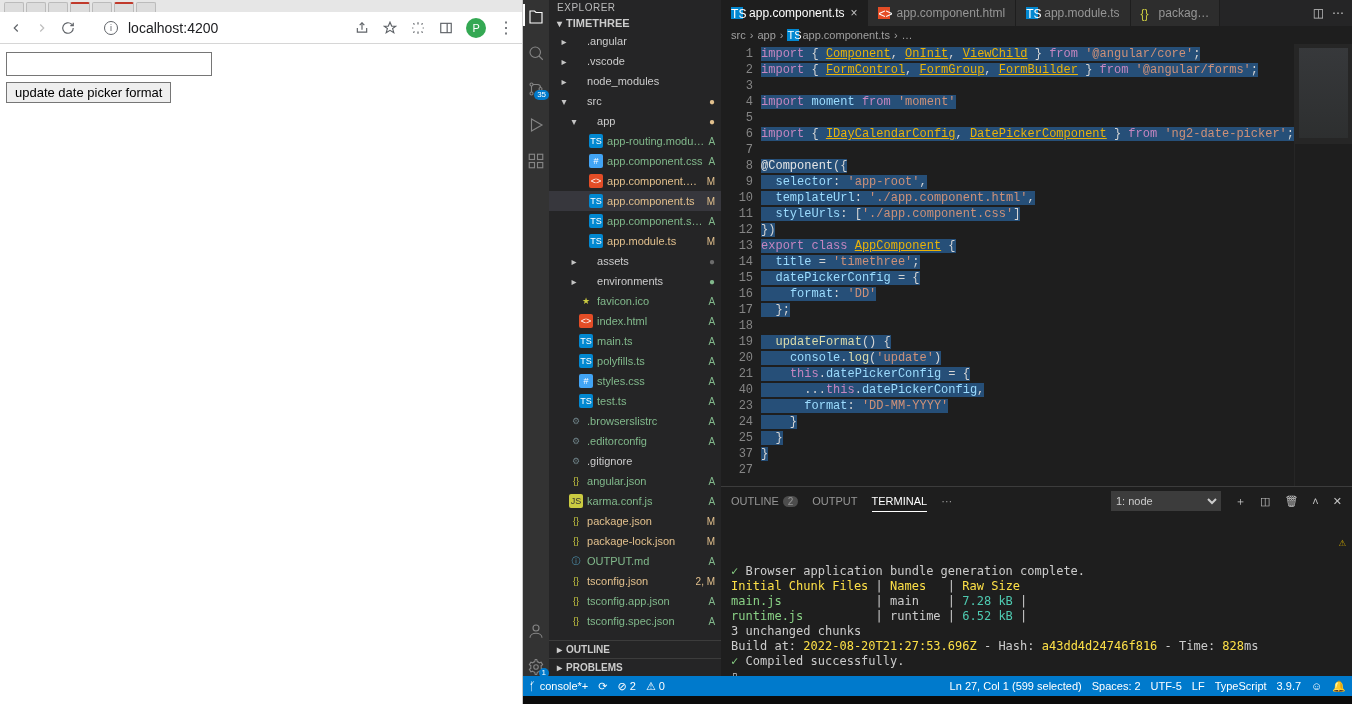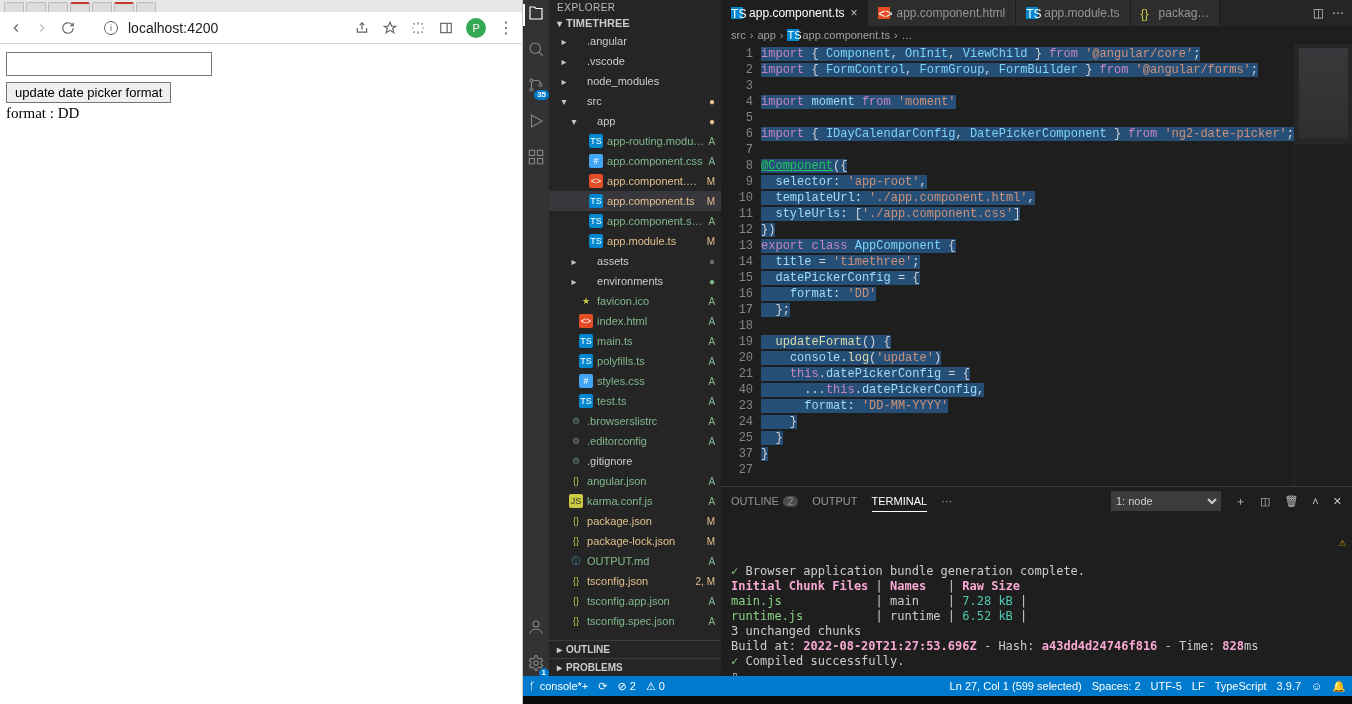--- a/index.html
+++ b/index.html
@@ -18,21 +18,21 @@
   .avatar { width:20px; height:20px; border-radius:50%; background:#34a853; color:#fff; font-size:11px; display:flex; align-items:center; justify-content:center; }
   .page { padding: 8px 6px; font-family: "Times New Roman", serif; }
   .page input[type=text] { width: 206px; height: 24px; border:1px solid #767676; }
   .page button { display:block; margin-top:6px; font-family:Arial,sans-serif; font-size:13px; padding:2px 8px; background:#efefef; border:1px solid #767676; }
   .page .fmt { margin-top:2px; font-size:15px; }
 
   
   .vscode { flex:1; height:100%; background:#1e1e1e; color:#cccccc; display:flex; flex-direction:column; font-size:12px; }
   .vscode .top { flex:1; display:flex; min-height:0; }
   .activitybar { width:26px; background:#333333; display:flex; flex-direction:column; align-items:center; padding-top:4px; gap:14px; }
-  .activitybar .ab-icon { width:22px; height:22px; display:flex; align-items:flex-start; justify-content:center; color:#858585; position:relative;font-weight:bold; }
+  .activitybar .ab-icon { width:22px; height:22px; display:flex; align-items:flex-end; justify-content:center; color:#858585; position:relative; }
   .activitybar .ab-icon.active { color:#fff; }
   .activitybar .ab-icon.active::before { content:""; position:absolute; left:-2px; top:0; bottom:0; width:2px; background:#fff; }
   .ab-badge { position:absolute; bottom:-2px; right:-2px; background:#007acc; color:#fff; font-size:8px; border-radius:7px; padding:0 3px; line-height:10px; }
   .activitybar .spacer { flex:1; }
   .sidebar { width:172px; background:#252526; display:flex; flex-direction:column; font-size:11px; }
   .sb-title { padding:2px 8px; font-size:10px; letter-spacing:0.5px; color:#bbbbbb; text-transform:uppercase; }
   .sb-root { padding:2px 8px; display:flex; align-items:center; gap:4px; font-weight:bold; color:#ccc; }
   .tree { flex:1; overflow-y:auto; padding-bottom:4px; }
   .tree::-webkit-scrollbar { width:10px; } .tree::-webkit-scrollbar-thumb { background:#424242; }
   .tree-row { display:flex; align-items:center; height:20px; padding-right:6px; color:#cccccc; cursor:pointer; white-space:nowrap; }
@@ -65,42 +65,42 @@
   .etab .ficon { width:12px; height:12px; }
   .etab .close { color:#c5c5c5; font-size:12px; }
   .crumbs { height:18px; padding:0 10px; font-size:11px; color:#a0a0a0; display:flex; align-items:center; gap:4px; }
   .editor-body { flex:1; display:flex; position:relative; font-family: Consolas, "Courier New", monospace; font-size:12px; overflow:hidden; }
   .gutter { width:40px; text-align:right; padding-right:8px; color:#858585; line-height:16px; padding-top:2px; user-select:none; }
   .gutter .ln { height:16px; }
   .code { flex:1; line-height:16px; padding-top:2px; white-space:pre; position:relative; }
   .code .line { height:16px; }
   .sel { background:#264f78; }
   .tok-kw { color:#c586c0; }
-  .tok-ty { color:#7dd3fc; }
+  .tok-ty { color:#eab308;text-decoration:underline; }
   .tok-str { color:#ce9178; }
   .tok-fn { color:#dcdcaa; }
   .tok-var { color:#9cdcfe; }
   .tok-pl { color:#d4d4d4; }
-  .tok-dec { color:#22c55e;text-decoration:underline; }
+  .tok-dec { color:#e5e5e5; }
   .minimap { width:58px; background:#1e1e1e; border-left:1px solid #262626; position:relative; }
   .minimap .mm-block { position:absolute; left:4px; right:4px; top:4px; height:90px; background:linear-gradient(#3a3d41,#2a2d2e); opacity:0.6; }
   .minimap .mm-view { position:absolute; left:0; right:0; top:0; height:100px; background:rgba(255,255,255,0.04); }
 
   .panel { height:190px; border-top:1px solid #3c3c3c; display:flex; flex-direction:column; background:#1e1e1e; }
   .panel-tabs { height:28px; display:flex; align-items:center; gap:14px; padding:0 10px; font-size:11px; color:#969696; }
   .panel-tabs .ptab { display:flex; align-items:center; gap:4px; padding:4px 0; cursor:pointer; }
   .panel-tabs .ptab.active { color:#fff; border-bottom:1px solid #fff; }
   .panel-tabs .pbadge { background:#4d4d4d; border-radius:8px; padding:0 5px; font-size:10px; }
   .panel-tabs .spacer { flex:1; }
   .panel-tabs select { background:#3c3c3c; color:#ccc; border:1px solid #3c3c3c; font-size:11px; height:20px; width:110px; }
   .panel-tabs .picon { color:#c5c5c5; cursor:pointer; }
   .terminal { flex:1; padding:4px 10px; font-family: Consolas, monospace; font-size:12px; color:#cccccc; overflow:hidden; line-height:15px; white-space:pre; position:relative; }
   .term-green { color:#89d185; }
   .term-cyan { color:#4ec9b0; }
-  .term-bold { font-weight:bold; color:#f9a8d4; }
+  .term-bold { font-weight:normal; color:#fde047; }
   .term-warn { position:absolute; right:6px; top:20px; color:#cca700; }
   .statusbar { height:20px; background:#007acc; color:#fff; display:flex; align-items:center; font-size:11px; padding:0 6px; gap:10px; }
   .statusbar .spacer { flex:1; }
   .sb-item { display:flex; align-items:center; gap:4px; }
   .taskbar { height:8px; background:#0b0b0b; }
   svg { display:block; }
 </style>
 </head>
 <body>
 
@@ -160,21 +160,20 @@
               <line x1="14" y1="4" x2="14" y2="20"></line>
             </svg>
           </div>
         <div class="avatar">P</div>
         <div class="nav-icon">⋮</div>
       </div>
     </div>
     <div class="page">
       <input type="text" style="">
       <button>update date picker format</button>
-      <div class="fmt">format : DD</div>
     </div>
   </div>
 
   <div class="vscode">
     <div class="top">
 
       <div class="activitybar">
         <div class="ab-icon active">
             <svg width="18" height="18" viewBox="0 0 24 24" fill="none" stroke="currentColor" stroke-width="1.5">
               <path d="M4 4h6l2 2h8v14H4z"></path>

